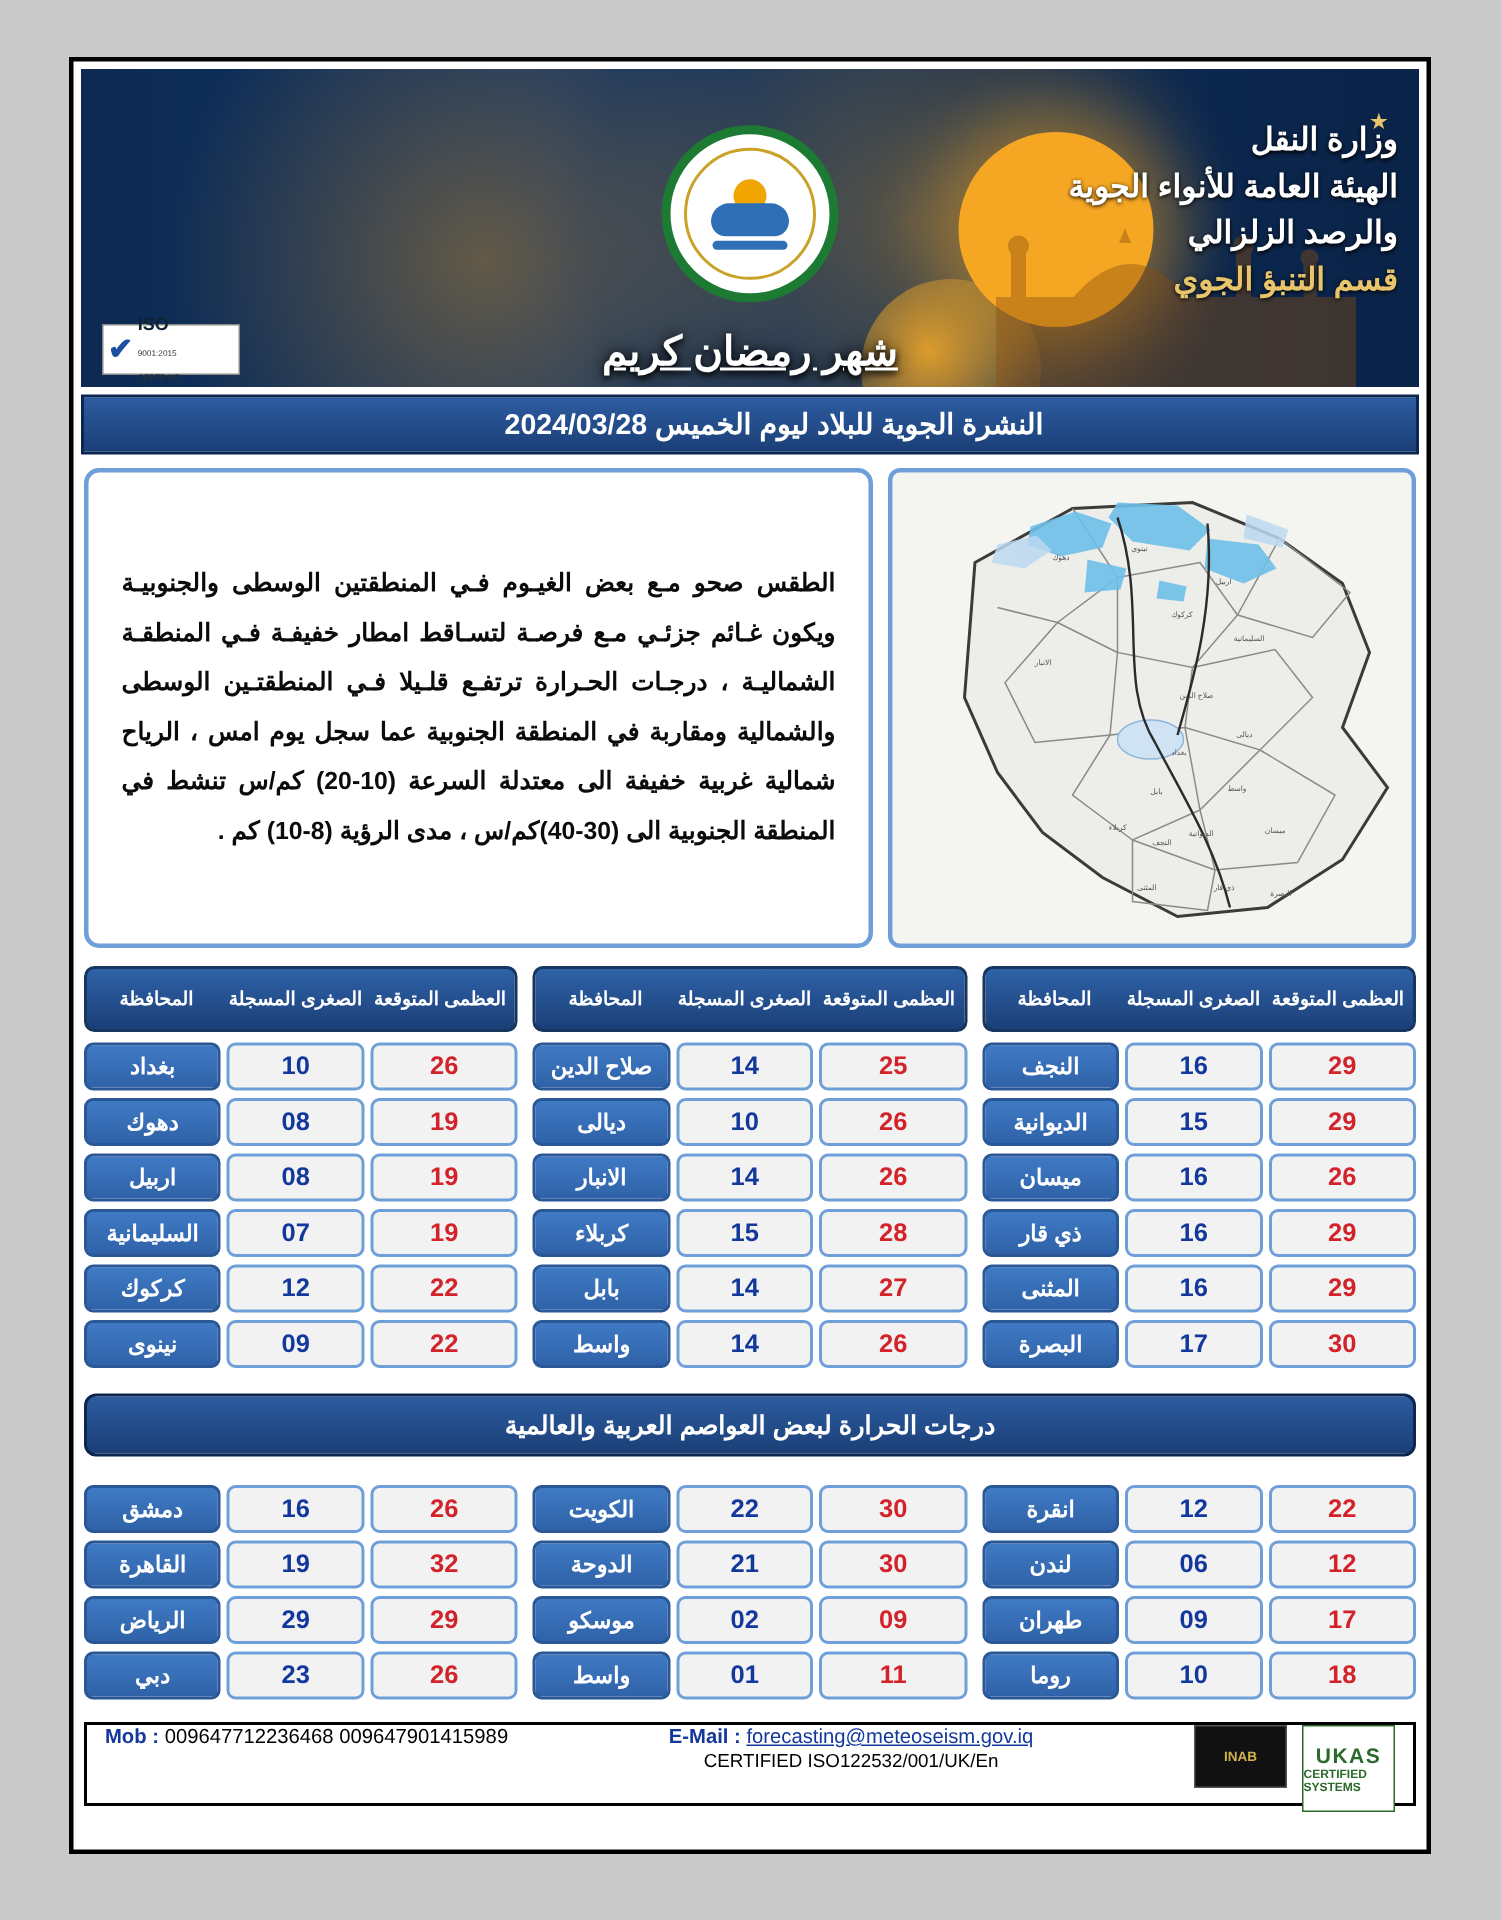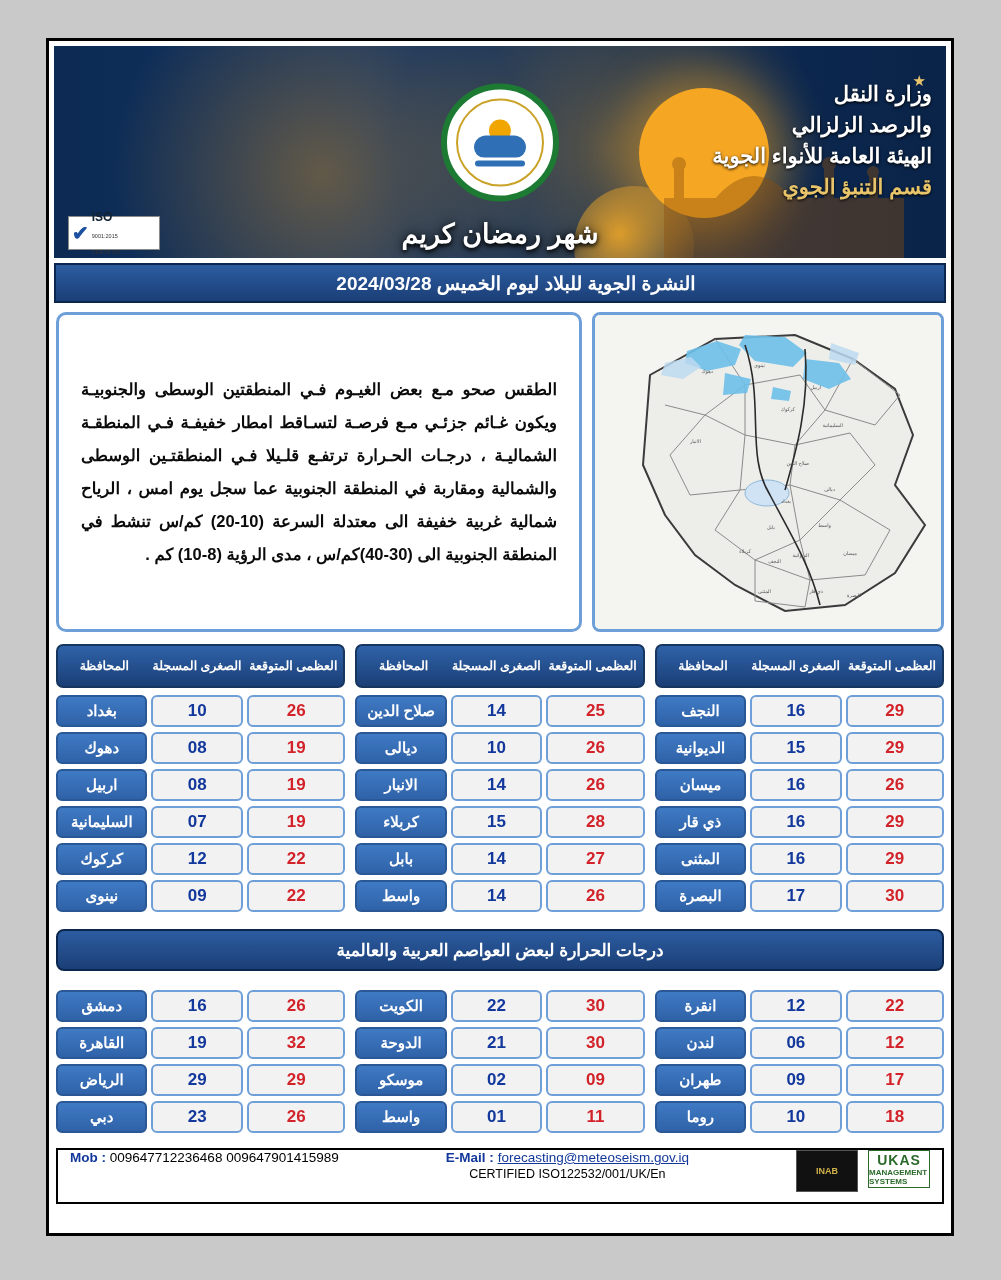--- a/index.html
+++ b/index.html
@@ -70,20 +70,21 @@
   }
   .ar-title .gold { color: #e8c46a; }
   .star {
     position: absolute; right: 20px; top: 26px; color: #e8c46a; font-size: 15px;
   }
   .ramadan {
     position: absolute; left: 0; right: 0; bottom: 8px;
     text-align: center;
     color: #ffffff; font-size: 27px; font-weight: bold;
     text-shadow: 0 2px 4px #000, 0 0 12px rgba(0,0,0,.8);
+    text-decoration: underline;
   }
   .iso-badge {
     position: absolute; left: 14px; bottom: 8px;
     width: 92px; height: 34px;
     background: #ffffff; border: 1px solid #888;
     display: flex; align-items: center; gap: 3px; padding: 2px 3px;
     direction: ltr;
   }
   .iso-badge .tick {
     color: #1b4fa0; font-size: 20px; font-weight: bold; line-height: 1;
@@ -212,21 +213,21 @@
   .footer .mail-wrap { flex: 1; text-align: center; font-size: 13.5px; }
   .footer .mail-wrap b { color: #13389c; }
   .footer .mail-wrap a { color: #13389c; text-decoration: underline; }
   .footer .cert { display: block; font-size: 12.5px; color: #000; margin-top: 2px; }
   .foot-logo1 {
     width: 62px; height: 42px; background: #111; border: 1px solid #555;
     display: flex; align-items: center; justify-content: center;
     color: #d2b24a; font-size: 9px; font-weight: bold;
   }
   .foot-logo2 {
-    width: 62px; height: 38px; background: #fff; border: 1px solid #2b6a2b;
+    width: 62px; height: 58px; background: #fff; border: 1px solid #2b6a2b;
     display: flex; flex-direction: column; align-items: center; justify-content: center;
     color: #2b6a2b; font-size: 8px; font-weight: bold;
   }
   .foot-logo2 .u { font-size: 14px; letter-spacing: 1px; }
 </style>
 </head>
 <body>
 
 <div id="page">
   <div class="sheet">
@@ -247,22 +248,22 @@
           <circle cx="175" cy="26" r="7"></circle>
           <rect x="215" y="38" width="9" height="24"></rect>
           <circle cx="219" cy="34" r="6"></circle>
         </g>
       </svg>
 
 
       <div class="star">★</div>
       <div class="ar-title">
         <div>وزارة النقل</div>
+        <div>الهيئة العامة للأنواء الجوية</div>
         <div>والرصد الزلزالي</div>
-        <div>الهيئة العامة للأنواء الجوية</div>
         <div class="gold">قسم التنبؤ الجوي</div>
       </div>
 
       <div class="org-logo">
         <div class="inner">
           <div class="sun"></div>
           <div class="cloud"></div>
           <div class="wave"></div>
         </div>
       </div>
@@ -548,18 +549,18 @@
         <span>009647712236468   009647901415989</span>
       </div>
       <div class="mail-wrap">
         <b>E-Mail :</b>
         <a href="#">forecasting@meteoseism.gov.iq</a>
         <span class="cert">CERTIFIED ISO122532/001/UK/En</span>
       </div>
       <div class="foot-logo1">INAB</div>
       <div class="foot-logo2">
         <span class="u">UKAS</span>
-        <span>MANAGEMENT SYSTEMS</span>
+        <span>CERTIFIED SYSTEMS</span>
       </div>
     </div>
 
   </div>
 </div>
 
 </body></html>

